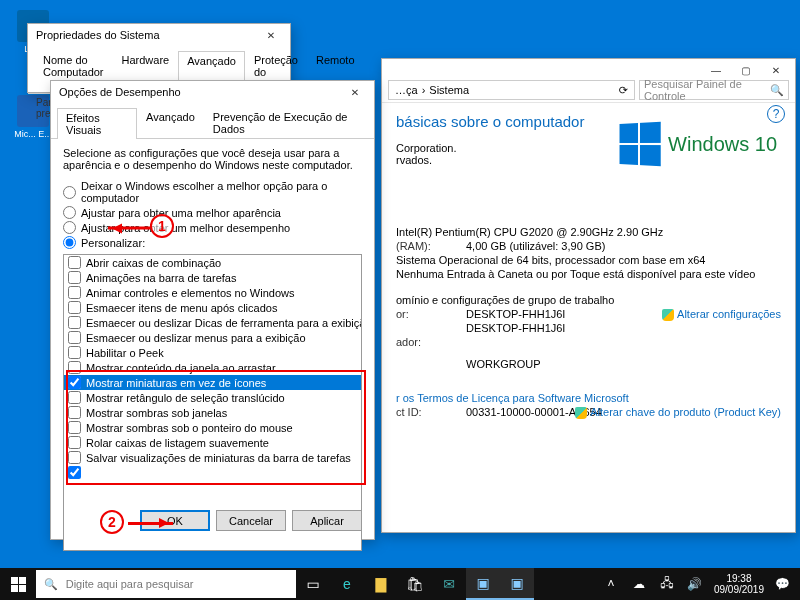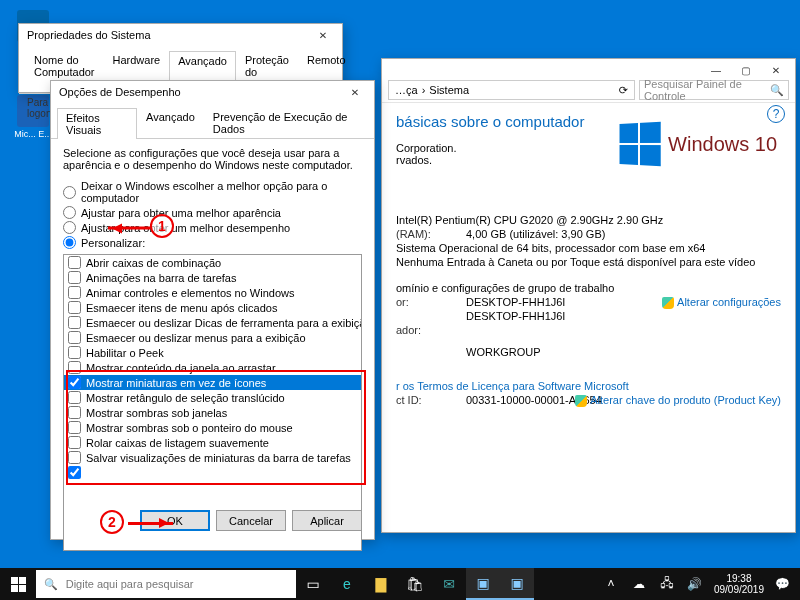--- a/index.html
+++ b/index.html
@@ -33,21 +33,21 @@
 .explorer .addr { flex: 1; border: 1px solid #ccc; height: 20px; display: flex; align-items: center; padding: 0 6px; font-size: 11px; gap: 4px; }
 .explorer .search { width: 150px; border: 1px solid #ccc; height: 20px; display: flex; align-items: center; padding: 0 4px; font-size: 11px; color: #888; }
 .explorer .body { padding: 10px 14px; font-size: 11px; position: relative; height: calc(100% - 46px); }
 .explorer h2 { color: #0b6cbf; font-size: 15px; font-weight: 400; margin-bottom: 12px; }
 .spec-row { display: flex; margin: 2px 0; }
 .spec-row .k { width: 70px; color: #333; }
 .spec-row .v { flex: 1; }
 .link { color: #0b6cbf; }
 .shield { display: inline-block; width: 12px; height: 12px; background: linear-gradient(135deg,#4ca 50%,#fb0 50%); border-radius: 2px 2px 4px 4px; margin-right: 3px; vertical-align: middle; }
 
-.winlogo { position: absolute; right: 18px; top: 20px; font-size: 20px; font-weight: 300; color: #7f1d1d; display: flex; align-items: center; gap: 8px; }
+.winlogo { position: absolute; right: 18px; top: 20px; font-size: 20px; font-weight: 300; color: #15803d; display: flex; align-items: center; gap: 8px; }
 .winlogo .sq { width: 42px; height: 42px; display: grid; grid-template: 1fr 1fr/1fr 1fr; gap: 2px; transform: perspective(80px) rotateY(-12deg); }
 .winlogo .sq div { background: #0078d7; }
 
 .annot { position: absolute; pointer-events: none; z-index: 50; }
 .circ { width: 24px; height: 24px; border: 2.5px solid #e00; border-radius: 50%; display: flex; align-items: center; justify-content: center; color: #e00; font-weight: bold; font-size: 14px; background: rgba(255,255,255,0.6); }
 .arrow { position: absolute; height: 2.5px; background: #e00; }
 .arrow::after { content:""; position:absolute; right:-1px; top:-4px; border: 5px solid transparent; border-left: 10px solid #e00; }
 .redbox { position: absolute; border: 2px solid #e00; pointer-events:none; }
 
 .taskbar { position: absolute; left: 0; bottom: 0; width: 800px; height: 32px; background: #111; display: flex; align-items: center; color: #fff; font-size: 11px; }
@@ -94,21 +94,21 @@
           <div></div>
           <div></div>
           <div></div>
           <div></div>
         </div>
       <span>Windows 10</span>
     </div>
     <div style="font-size:11px;margin-top:6px"><span>Corporation.</span></div>
     <div style="font-size:11px"><span>rvados.</span></div>
 
-    <div style="margin-top:48px">
+    <div style="margin-top:60px">
       <div class="spec-row">
           <span class="v">Intel(R) Pentium(R) CPU G2020 @ 2.90GHz   2.90 GHz</span>
         </div>
       <div class="spec-row">
           <span class="k">(RAM):</span>
           <span class="v">4,00 GB (utilizável: 3,90 GB)</span>
         </div>
       <div class="spec-row">
           <span class="v">Sistema Operacional de 64 bits, processador com base em x64</span>
         </div>
@@ -139,21 +139,21 @@
 
     <div style="margin-top:22px" class="link"><span>r os Termos de Licença para Software Microsoft</span></div>
     <div class="spec-row" style="position:relative">
       <span class="k">ct ID:</span>
         <span class="v">00331-10000-00001-AA654</span>
       <div style="position:absolute;right:0;top:0;text-align:right" class="link"><span class="shield"></span><span>Alterar chave do produto (Product Key)</span></div>
     </div>
   </div>
 </div>
 
-<div class="window" style="left:18px;top:23px;width:325px;height:70px">
+<div class="window" style="left:27px;top:23px;width:264px;height:70px">
   <div class="titlebar">
     <span>Propriedades do Sistema</span>
     <div class="btns">
         <div class="btn close">✕</div>
       </div>
   </div>
   <div class="tabs">
     <div class="tab">Nome do Computador</div>
     <div class="tab">Hardware</div>
     <div class="tab active">Avançado</div>

